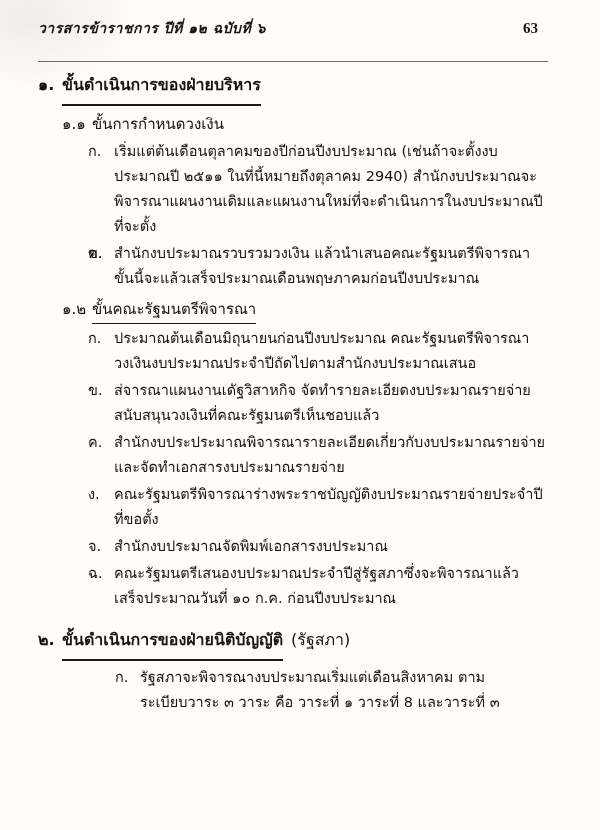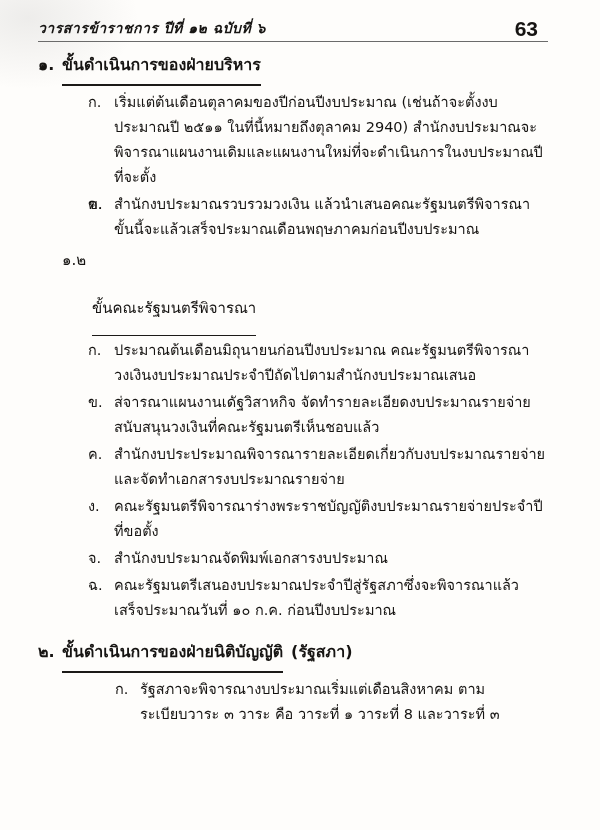--- a/index.html
+++ b/index.html
@@ -30,32 +30,32 @@
     padding: 16px 52px 0 38px;
     font-size: 14.5px;
     line-height: 25px;
   }
   
   .page-header {
     display: flex;
     justify-content: space-between;
     align-items: flex-end;
     border-bottom: 1px solid #6b6b6b;
-    padding: 0 0 0 0;
+    padding: 0 0 20px 0;
   }
   .journal-info {
     font-style: italic;
     font-weight: bold;
     font-size: 14px;
     letter-spacing: 0.5px;
   }
   .page-number {
     font-weight: bold;
-    font-size: 21px;
-    font-family: Liberation Sans, sans-serif;
+    font-size: 15px;
+    font-family: Liberation Serif, serif;
     padding-right: 10px;
   }
   
   .section {
     margin-top: 10px;
   }
   .section-heading {
     display: flex;
     font-weight: bold;
     font-size: 16px;
@@ -64,35 +64,34 @@
   .section-number {
     width: 24px;
     flex: none;
   }
   .section-title-underline {
     border-bottom: 2.5px solid #1c1a18;
     padding-bottom: 7px;
   }
   .section-title-suffix {
     margin-left: 8px;
-    font-weight: bold;
+    font-weight: normal;
   }
   .sub-heading {
     display: flex;
     margin: 6px 0 2px 24px;
     font-size: 15px;
   }
   .sub-number {
     width: 30px;
     flex: none;
   }
   .sub-title-underline {
     border-bottom: 1.5px solid #1c1a18;
-    padding-bottom: 14px;
-    margin-top: 48px;
+    padding-bottom: 1px;
   }
   
   .item {
     position: relative;
     padding-left: 76px;
     margin: 2px 0;
   }
   .item .item-label {
     position: absolute;
     left: 50px;
@@ -131,20 +130,24 @@
       </div>
       <div class="page-number">63</div>
     </div>
 
     <div class="section">
       <div class="section-heading">
         <span class="section-number">๑.</span>
         <span class="section-title-underline">ขั้นดำเนินการของฝ่ายบริหาร</span>
       </div>
 
+      <div class="sub-heading">
+        <span class="sub-number">๑.๑</span>
+        <span>ขั้นการกำหนดวงเงิน</span>
+      </div>
       <div class="item">
         <span class="item-label">ก.</span>
         <span>เริ่มแต่ต้นเดือนตุลาคมของปีก่อนปีงบประมาณ (เช่นถ้าจะตั้งงบประมาณปี ๒๕๑๑ ในที่นี้หมายถึงตุลาคม 2940) สำนักงบประมาณจะพิจารณาแผนงานเดิมและแผนงานใหม่ที่จะดำเนินการในงบประมาณปีที่จะตั้ง</span>
       </div>
       <div class="item">
         <span class="item-label">ข.</span>
       </div>
       <div class="item">
         <span class="item-label">ค.</span>
         <span>สำนักงบประมาณรวบรวมวงเงิน แล้วนำเสนอคณะรัฐมนตรีพิจารณา ขั้นนี้จะแล้วเสร็จประมาณเดือนพฤษภาคมก่อนปีงบประมาณ</span>

